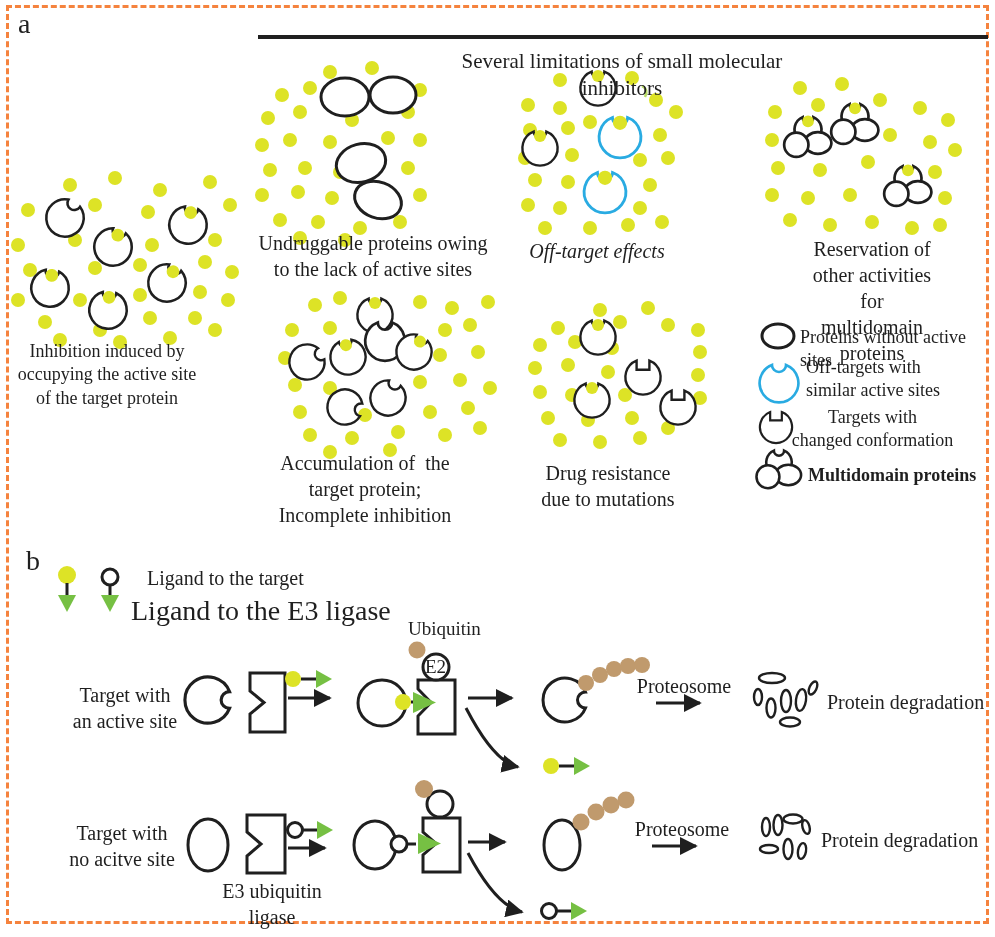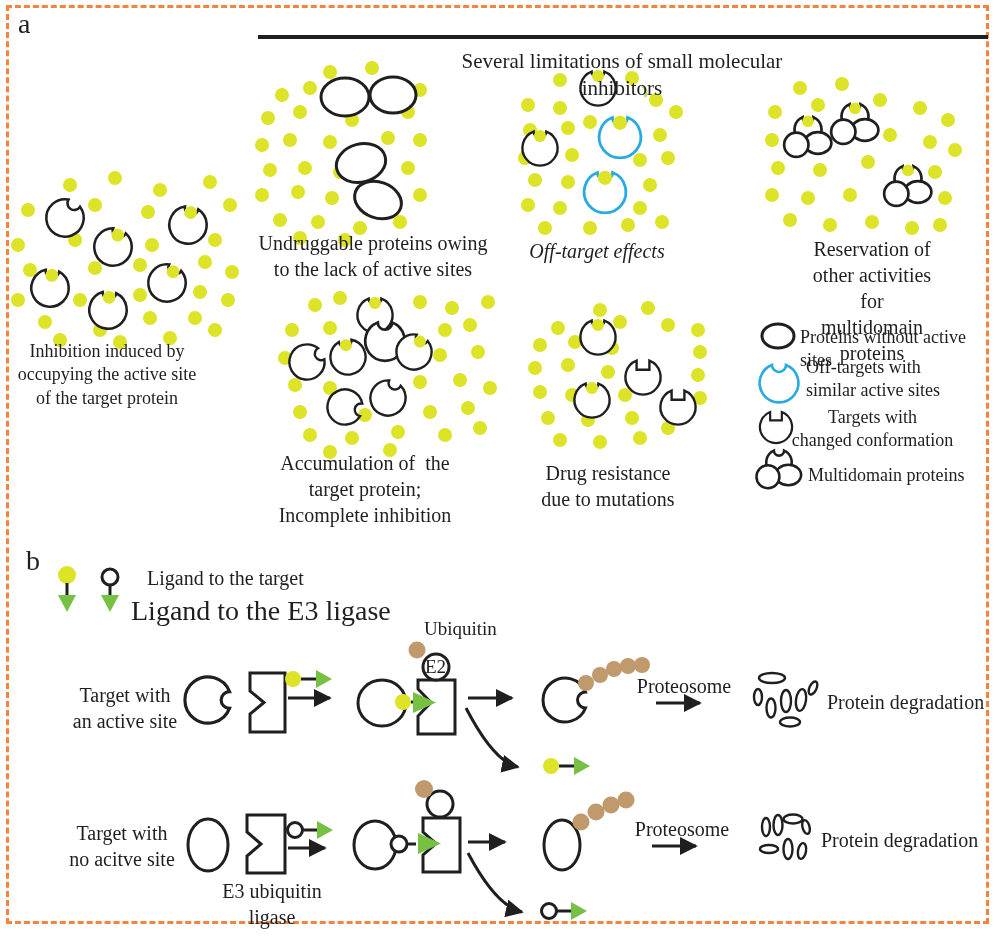--- a/index.html
+++ b/index.html
@@ -460,29 +460,29 @@
 target protein;
 Incomplete inhibition</div>
   <div class="t tc" style="left:608px;top:460px;font-size:20px;">Drug resistance
 due to mutations</div>
 
   <div class="t" style="left:800px;top:326px;font-size:18px;">Proteins without active sites</div>
   <div class="t" style="left:806px;top:356px;font-size:18px;line-height:1.25;">Off-targets with
 similar active sites</div>
   <div class="t" style="left:785px;top:406px;width:175px;text-align:center;font-size:18px;line-height:1.25;">Targets with
 changed conformation</div>
-  <div class="t" style="left:808px;top:464px;font-size:18px;">Multidomain proteins</div>
+  <div class="t" style="left:808px;top:464px;font-size:18px;font-weight:bold;">Multidomain proteins</div>
 
   <div class="t" style="left:26px;top:543px;font-size:28px;">b</div>
   <div class="t" style="left:131px;top:565px;font-size:20px;margin-left:16px;">Ligand to the target</div>
   <div class="t" style="left:131px;top:593px;font-size:28px;">Ligand to the E3 ligase</div>
 
   <div class="t tc" style="left:125px;top:682px;font-size:20px;">Target with
 an active site</div>
-  <div class="t" style="left:424px;top:617px;font-size:19px;text-align:center;">Ubiquitin</div>
+  <div class="t" style="left:408px;top:617px;font-size:19px;text-align:center;">Ubiquitin</div>
   <div class="t" style="left:425px;top:655px;font-size:19px;">E2</div>
   <div class="t tc" style="left:684px;top:673px;font-size:20px;">Proteosome</div>
   <div class="t" style="left:827px;top:689px;font-size:20px;">Protein degradation</div>
 
   <div class="t tc" style="left:122px;top:820px;font-size:20px;">Target with
 no acitve site</div>
   <div class="t tc" style="left:272px;top:878px;font-size:20px;">E3 ubiquitin
 ligase</div>
   <div class="t tc" style="left:682px;top:816px;font-size:20px;">Proteosome</div>
   <div class="t" style="left:821px;top:827px;font-size:20px;">Protein degradation</div>

